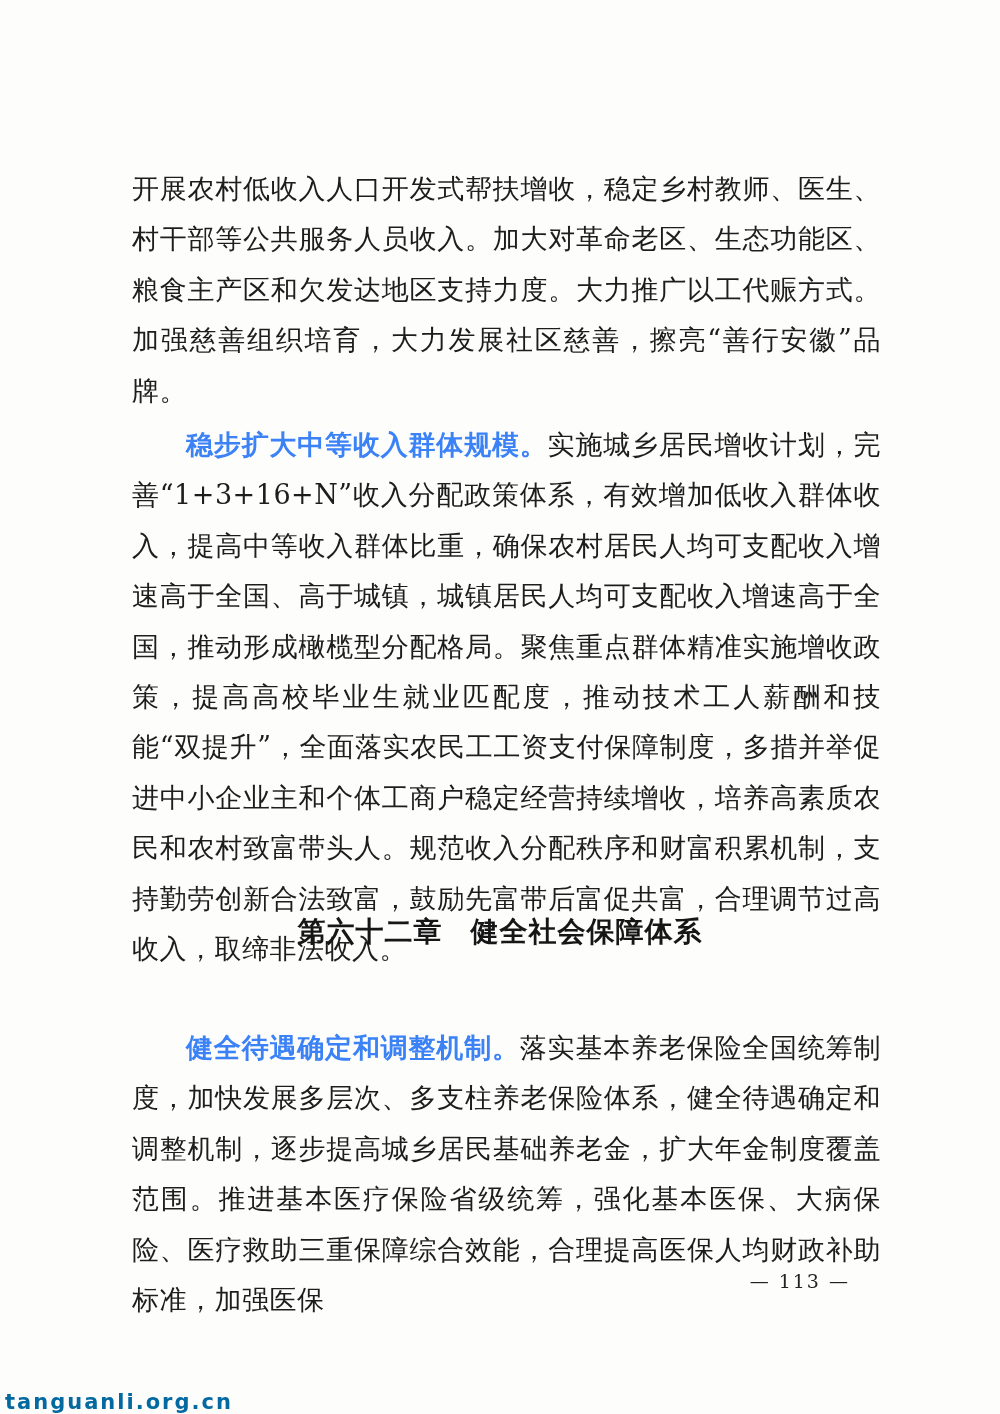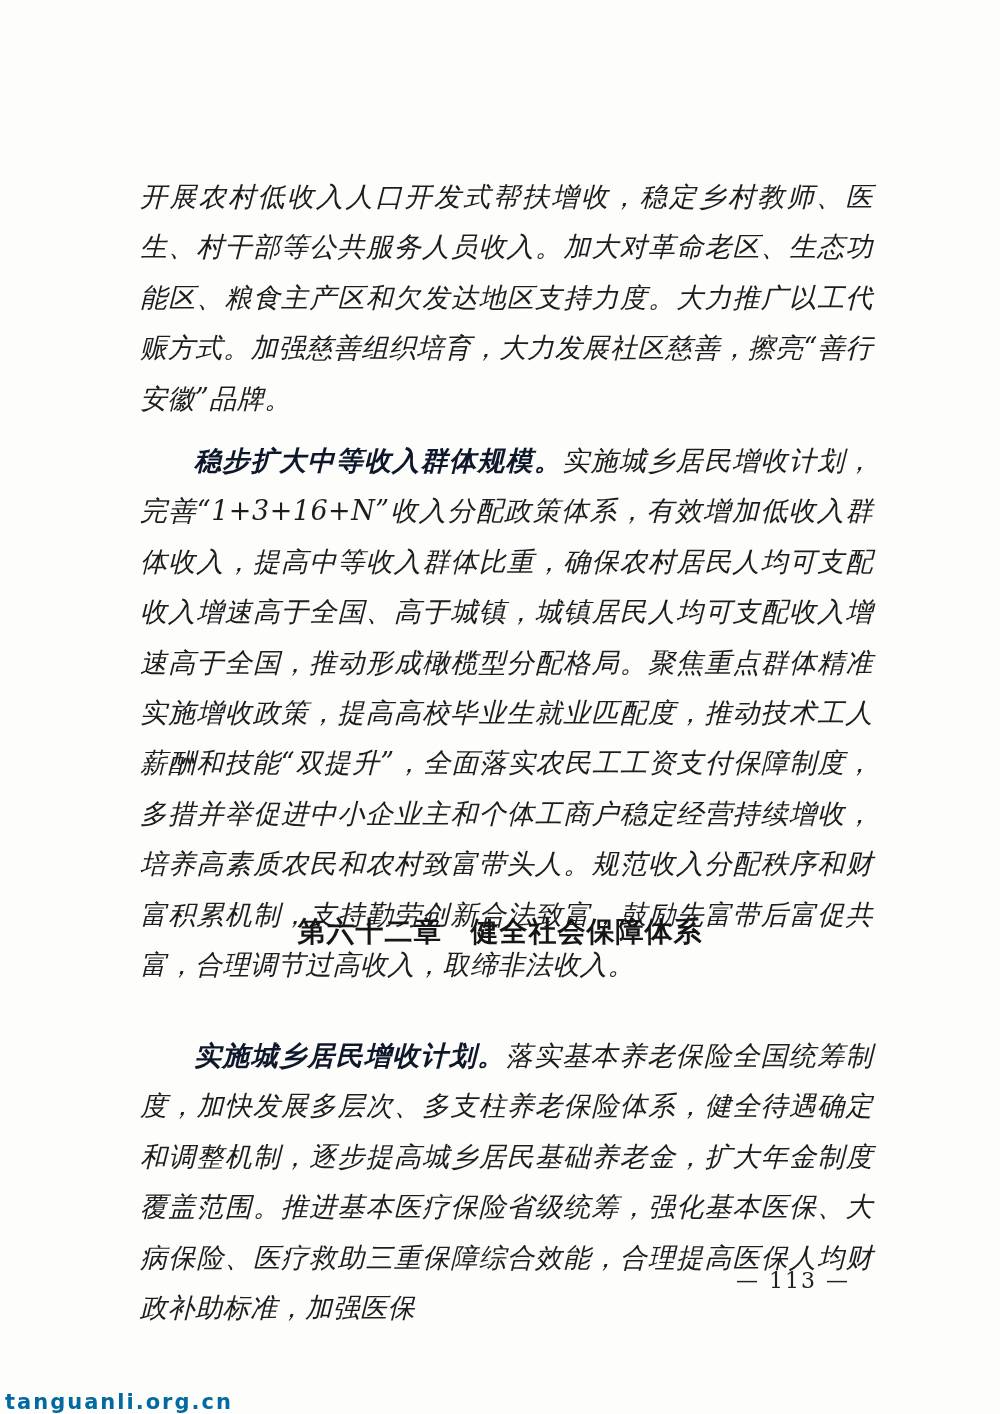--- a/index.html
+++ b/index.html
@@ -22,30 +22,29 @@
     width: 757px;
     font-size: 27px;
     line-height: 50.4px;
     text-align: justify;
     text-justify: inter-ideograph;
     letter-spacing: 0.5px;
   }
   .block-top { top: 160px; }
   .block-bottom { top: 1019px; }
   .para {
-    margin: 12px;
+    margin: 4px;
     padding: 0;
-    font-style: italic;
   }
   .para.indent {
     text-indent: 2em;
   }
   .lead {
     font-weight: bold;
-    color: #0f172a;
+    color: #3b82f6;
   }
   .chapter-heading {
     position: absolute;
     top: 910px;
     left: 0;
     width: 100%;
     margin: 0;
     text-align: center;
     font-family: "DejaVu Sans", sans-serif;
     font-weight: bold;
@@ -55,21 +54,21 @@
     letter-spacing: 1px;
   }
   .heading-gap {
     display: inline-block;
     width: 28px;
   }
   .page-number {
     position: absolute;
     top: 1264px;
     right: 150px;
-    font-size: 22px;
+    font-size: 19px;
     line-height: 34px;
     color: #222222;
     letter-spacing: 2px;
   }
   .watermark {
     position: absolute;
     left: 5px;
     bottom: 1px;
     font-family: "DejaVu Sans", sans-serif;
     font-weight: bold;
@@ -85,20 +84,20 @@
 <div class="page">
 
   <div class="text-block block-top">
     <p class="para"><span>开展农村低收入人口开发式帮扶增收，稳定乡村教师、医生、村干部等公共服务人员收入。加大对革命老区、生态功能区、粮食主产区和欠发达地区支持力度。大力推广以工代赈方式。加强慈善组织培育，大力发展社区慈善，擦亮“善行安徽”品牌。</span></p>
     <p class="para indent"><span class="lead">稳步扩大中等收入群体规模。</span><span>实施城乡居民增收计划，完善“1+3+16+N”收入分配政策体系，有效增加低收入群体收入，提高中等收入群体比重，确保农村居民人均可支配收入增速高于全国、高于城镇，城镇居民人均可支配收入增速高于全国，推动形成橄榄型分配格局。聚焦重点群体精准实施增收政策，提高高校毕业生就业匹配度，推动技术工人薪酬和技能“双提升”，全面落实农民工工资支付保障制度，多措并举促进中小企业主和个体工商户稳定经营持续增收，培养高素质农民和农村致富带头人。规范收入分配秩序和财富积累机制，支持勤劳创新合法致富，鼓励先富带后富促共富，合理调节过高收入，取缔非法收入。</span></p>
   </div>
 
   <h2 class="chapter-heading"><span>第六十二章</span><span class="heading-gap"></span><span>健全社会保障体系</span></h2>
 
   <div class="text-block block-bottom">
-    <p class="para indent"><span class="lead">实施城乡居民增收计划。</span><span>落实基本养老保险全国统筹制度，加快发展多层次、多支柱养老保险体系，健全待遇确定和调整机制，逐步提高城乡居民基础养老金，扩大年金制度覆盖范围。推进基本医疗保险省级统筹，强化基本医保、大病保险、医疗救助三重保障综合效能，合理提高医保人均财政补助标准，加强医保</span></p>
+    <p class="para indent"><span class="lead">健全待遇确定和调整机制。</span><span>落实基本养老保险全国统筹制度，加快发展多层次、多支柱养老保险体系，健全待遇确定和调整机制，逐步提高城乡居民基础养老金，扩大年金制度覆盖范围。推进基本医疗保险省级统筹，强化基本医保、大病保险、医疗救助三重保障综合效能，合理提高医保人均财政补助标准，加强医保</span></p>
   </div>
 
   <div class="page-number">— 113 —</div>
 
   <div class="watermark">tanguanli.org.cn</div>
 
 </div>
 
 </body></html>

